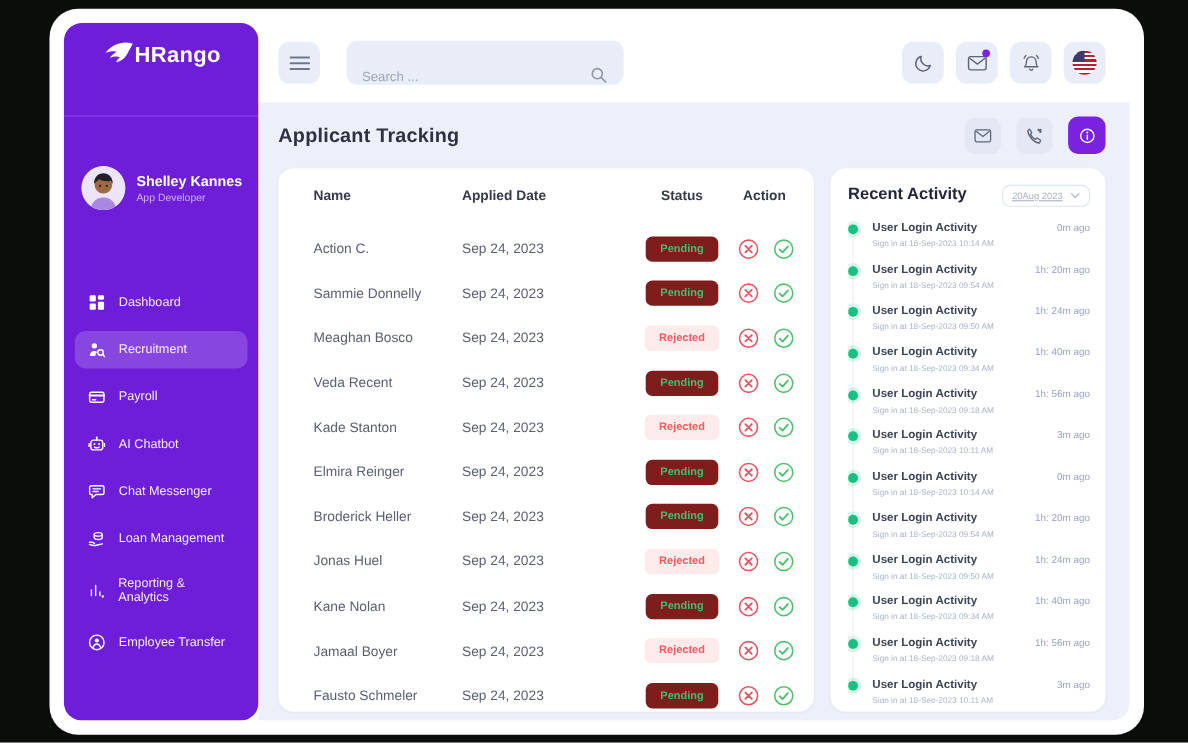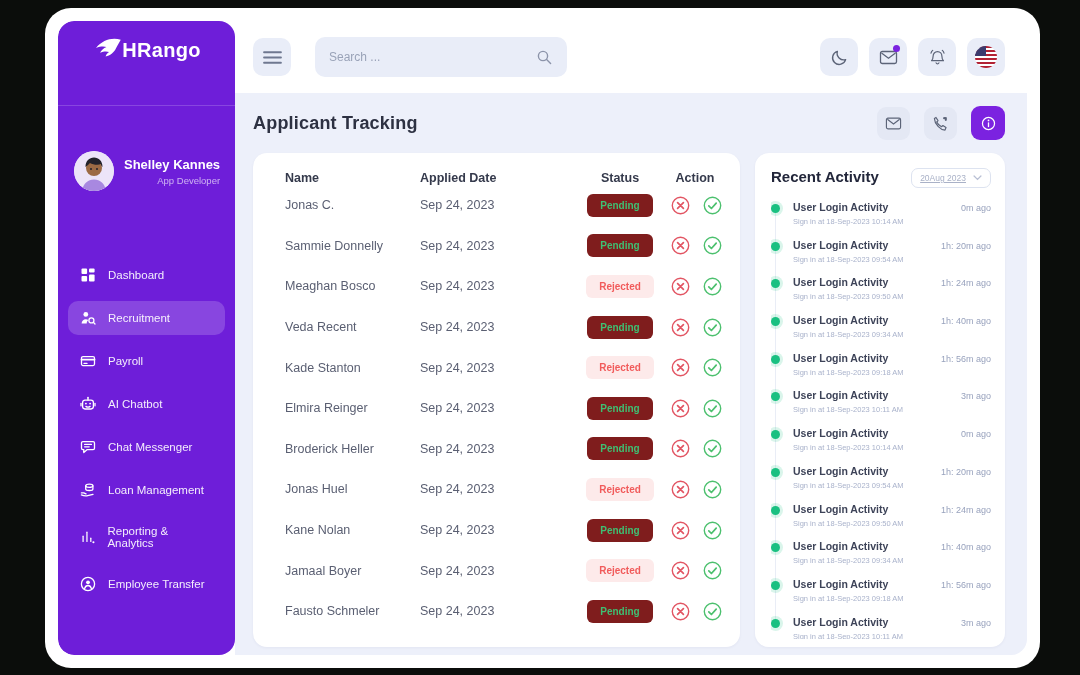--- a/index.html
+++ b/index.html
@@ -10,40 +10,40 @@
     background:#fff; border-radius:26px; padding:13px; }
   .app{ width:100%; height:100%; border-radius:16px; overflow:hidden; display:flex; background:#fff; }
 
   
   .sidebar{ width:177px; min-width:177px; background:#6e1ed9; border-radius:16px;
     display:flex; flex-direction:column; color:#fff;gap:29px; }
   .logo-row{ display:flex; align-items:center; justify-content:center; gap:2px; padding:18px 8px 14px 8px; }
   .logo-wing{ width:30px; height:22px; margin-right:-2px; margin-top:-6px; }
   .logo-text{ font-size:20px; font-weight:bold; letter-spacing:.3px; }
   .side-divider{ height:1px; background:rgba(255,255,255,.18); margin:0; }
-  .user-row{ display:flex; align-items:center; gap:10px; padding:16px 14px 16px 16px;text-align:right; }
+  .user-row{ display:flex; align-items:center; gap:10px; padding:16px 14px 16px 16px; }
   .avatar{ width:40px; height:40px; border-radius:50%; overflow:hidden; background:#ece4f9; flex:none; }
   .avatar svg{ display:block; }
   .user-name{ font-size:13px; font-weight:bold; }
   .user-role{ font-size:9.5px; color:rgba(255,255,255,.65); margin-top:3px; }
   .nav{ margin-top:22px; display:flex; flex-direction:column; gap:9px; }
   .nav-item{ display:flex; align-items:center; gap:12px; margin:0 10px; padding:9px 12px;
     border-radius:10px; font-size:11.5px; color:rgba(255,255,255,.92); cursor:pointer; }
   .nav-item.active{ background:rgba(255,255,255,.18);align-items:center; }
   .nav-item .ic{ width:16px; height:16px; display:inline-flex; }
   .ic svg{ width:100%; height:100%; }
 
   
   .content{ flex:1; display:flex; flex-direction:column; min-width:0; }
   .topbar{ height:72px; background:#fff; display:flex; align-items:center; padding:0 22px 0 18px; gap:24px; }
   .icon-btn{ width:38px; height:38px; border-radius:10px; background:#e9edf8; display:flex;
     align-items:center; justify-content:center; cursor:pointer; position:relative; flex:none; }
   .icon-btn .ic{ width:19px; height:19px; }
   .searchbox{ width:252px; height:40px; background:#e9edf8; border-radius:10px; display:flex;
-    align-items:center; padding:0 14px; gap:8px; }
+    align-items:flex-end; padding:0 14px; gap:8px; }
   .searchbox input{ flex:1; border:none; outline:none; background:transparent; font-size:12px;
     color:#4a5164; font-family:"Liberation Sans", sans-serif; }
   .searchbox input::placeholder{ color:#9aa3b8; }
   .searchbox .ic{ width:17px; height:17px; }
   .topbar-right{ margin-left:auto; display:flex; gap:11px; }
   .notif-dot{ position:absolute; right:7px; top:7px; width:7px; height:7px; border-radius:50%; background:#7b22e0; }
   .flag{ width:22px; height:22px; border-radius:50%; overflow:hidden; position:relative;
     background:repeating-linear-gradient(#b22234 0 2px, #fff 2px 4px); }
   .flag::before{ content:""; position:absolute; left:0; top:0; width:11px; height:10px; background:#3c3b6e; }
 
@@ -53,21 +53,21 @@
   .head-actions{ margin-left:auto; display:flex; gap:14px; align-items:center; }
   .mini-btn{ width:33px; height:33px; border-radius:9px; background:#e4e8f4; display:flex;
     align-items:center; justify-content:center; cursor:pointer; }
   .mini-btn .ic{ width:17px; height:17px; }
   .mini-btn.primary{ background:#7b22e0; width:34px; height:34px; }
 
   .cards{ flex:1; display:flex; gap:15px; min-height:0; }
   .card{ background:#fff; border-radius:14px; box-shadow:0 1px 3px rgba(30,40,90,.05); overflow:hidden; }
 
   
-  .table-card{ flex:1; padding:18px 20px 20px 32px; display:flex; flex-direction:column; }
+  .table-card{ flex:1; padding:18px 20px 20px 32px; display:flex; flex-direction:column;gap:21px; }
   .trow{ display:grid; grid-template-columns:135px 150px 100px 1fr; align-items:center; height:40.6px; }
   .trow.thead{ height:38px; }
   .thead span{ font-size:12.5px; font-weight:bold; color:#353a4c; }
   .cell-name,.cell-date{ font-size:12.5px; color:#5a5f72; }
   .col-center{ text-align:center; justify-self:center; }
   .badge{ display:inline-block; justify-self:center; font-size:10px; font-weight:bold;
     padding:6px 13px; border-radius:6px; }
   .badge.pending{ color:#3fbf72; background:#7f1d1d; }
   .badge.rejected{ color:#f15b5b; background:#fdeaea; }
   .actions{ display:flex; gap:11px; justify-self:center; }
@@ -315,21 +315,21 @@
 
           <section class="card table-card">
             <div class="trow thead" id="table-head">
                 <span>Name</span>
                 <span>Applied Date</span>
                 <span class="col-center">Status</span>
                 <span class="col-center">Action</span>
               </div>
             <div id="table-body">
                 <div class="trow">
-                  <span class="cell-name">Jonas C.</span>
+                  <span class="cell-name">Action C.</span>
                   <span class="cell-date">Sep 24, 2023</span>
                   <span class="badge pending">Pending</span>
                   <div class="actions">
                     <button class="act-btn"><span><svg viewBox="0 0 21 21">
                           <circle cx="10.5" cy="10.5" r="8.2" fill="none" stroke="#e25563" stroke-width="1.4"></circle>
                           <path d="m7.6 7.6 5.8 5.8M13.4 7.6l-5.8 5.8" stroke="#e25563" stroke-width="1.7" stroke-linecap="round"></path>
                         </svg></span></button>
                     <button class="act-btn"><span><svg viewBox="0 0 21 21">
                           <circle cx="10.5" cy="10.5" r="8.2" fill="none" stroke="#4cc06e" stroke-width="1.4"></circle>
                           <path d="m6.8 10.9 2.6 2.6 4.8-5.4" fill="none" stroke="#4cc06e" stroke-width="1.7" stroke-linecap="round" stroke-linejoin="round"></path>

